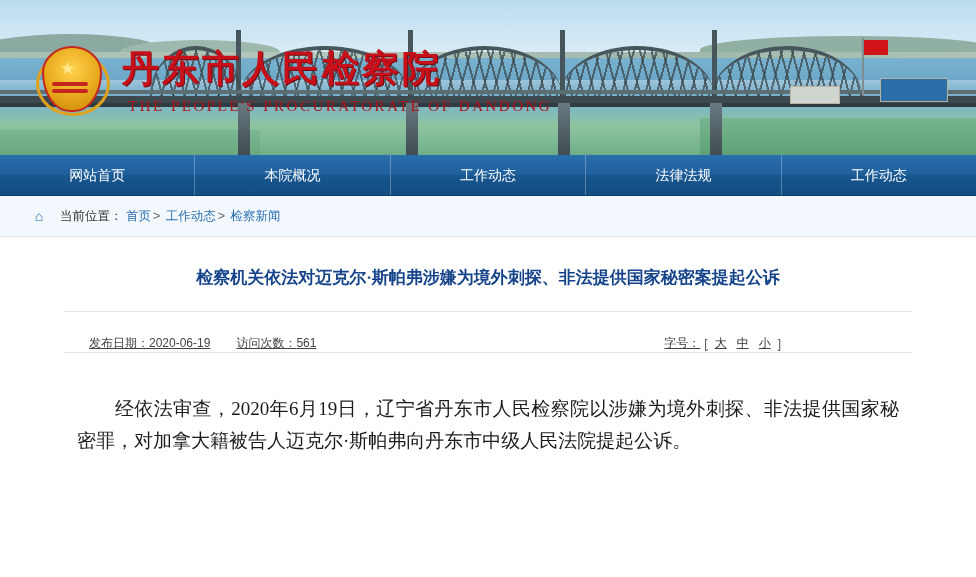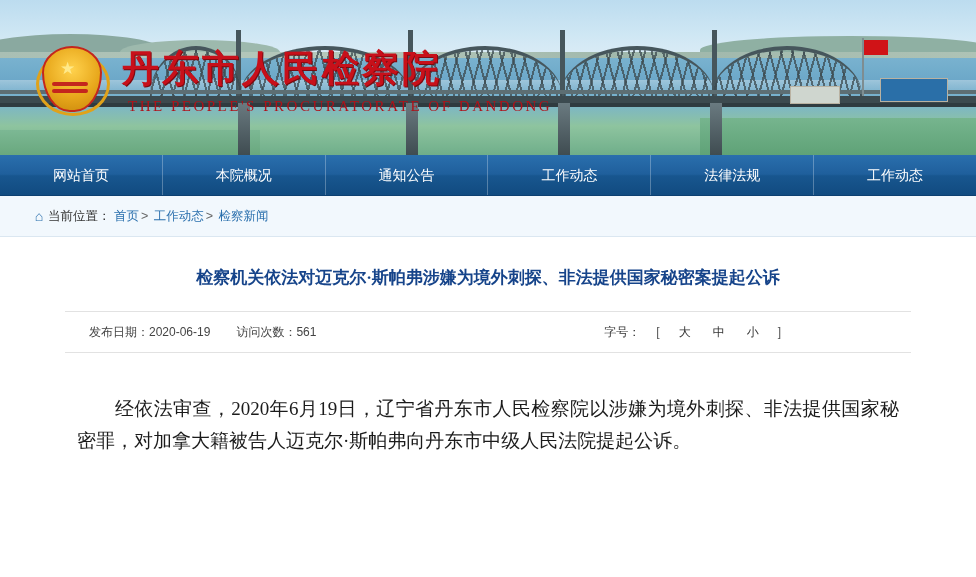--- a/index.html
+++ b/index.html
@@ -166,21 +166,21 @@
     width:976px; height:40px;
     background:#f2f8fd;
     border-bottom:1px solid #dbe7f1;
     display:flex; align-items:center;
   }
   .crumb-home {
     margin-left:30px; width:18px; height:18px;
     color:#2a6fad; font-size:14px; line-height:18px; text-align:center;
   }
   .crumb-text {
-    font-size:12.5px; color:#3a3a3a;
+    margin-left:12px; font-size:12.5px; color:#3a3a3a;
   }
   .crumb-text .lbl { color:#333; }
   .crumb-text a { color:#2a6fad; text-decoration:none; }
   .crumb-sep { color:#666; padding:0 2px; }
 
   
   .article {
     width:976px;
     background:#fff;
     padding-top:28px;
@@ -196,31 +196,32 @@
     font-weight:bold;
     color:#16448a;
     line-height:26px;
     padding:0 20px 20px 20px;
   }
   .art-meta {
     border-top:1px solid #e2e2e2;
     border-bottom:1px solid #e2e2e2;
     height:40px;
     display:flex;
-    align-items:center;
+    align-items:flex-end;
     font-size:12px;
     color:#444;
+    text-decoration:underline;
   }
   .meta-left {
     margin-left:24px;
     display:flex; gap:26px; align-items:center;
   }
   .meta-right {
     margin-left:auto; margin-right:130px;
-    display:flex; align-items:center; gap:16px;
+    display:flex; align-items:center; gap:4px;
   }
   .meta-right .fs-label { color:#333; }
   .meta-right .brk { color:#555; }
   .fs-btn { color:#333; cursor:pointer; padding:0 3px; }
 
   .art-body {
     padding:36px 8px 0 8px;
     font-family:"Liberation Serif", serif;
     font-size:19px;
     line-height:32px;
@@ -276,21 +277,20 @@
     <div class="bar b2"></div>
   </div>
 
   <div class="banner-title">丹东市人民检察院</div>
   <div class="banner-subtitle">THE PEOPLE'S PROCURATORATE OF DANDONG</div>
 </div>
 
 <div class="navbar">
   <div class="nav-item">网站首页</div>
   <div class="nav-item">本院概况</div>
-  <div class="nav-item">通知公告</div>
   <div class="nav-item">工作动态</div>
   <div class="nav-item">法律法规</div>
   <div class="nav-item">工作动态</div>
 </div>
 
 <div class="crumb-wrap">
   <div class="crumb-home">⌂</div>
   <div class="crumb-text">
     <span class="lbl">当前位置：</span>
     <a href="#">首页</a><span class="crumb-sep">&gt;</span>

